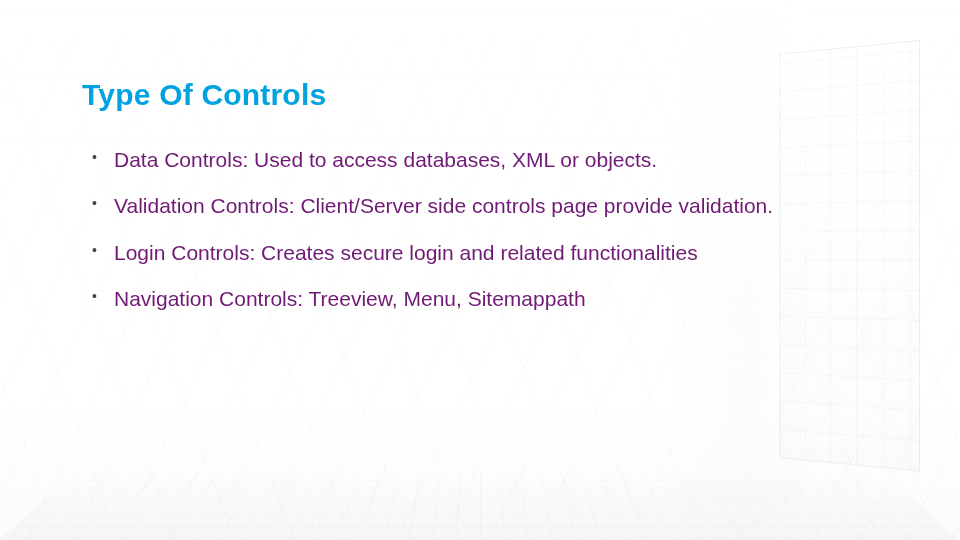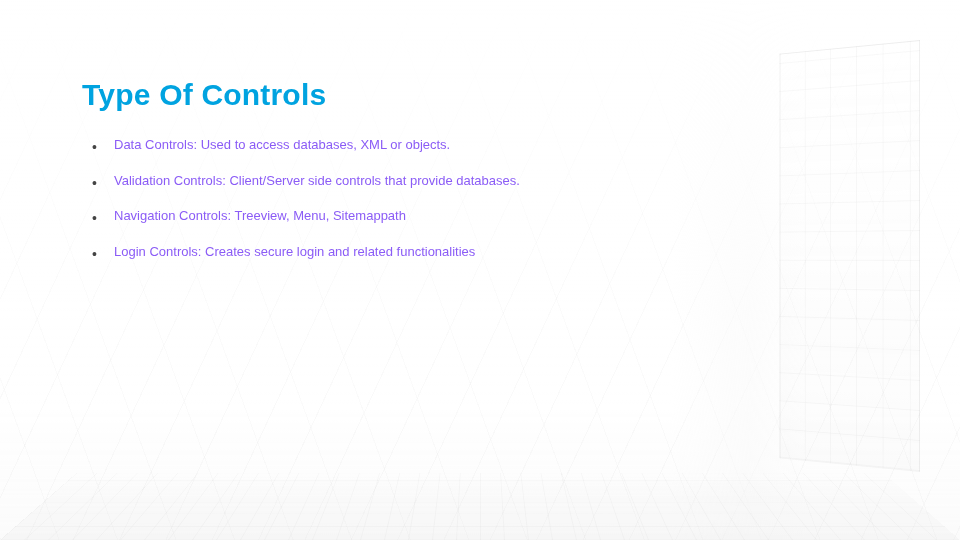--- a/index.html
+++ b/index.html
@@ -60,34 +60,34 @@
     position: absolute;
     inset: 0;
     padding: 78px 110px 0 82px;
     box-sizing: border-box;
   }
 
   .title {
     color: #00A3E0;
     font-size: 30px;
     font-weight: 700;
-    margin-bottom: 24px;
+    margin-bottom: 34px;
     letter-spacing: 0.2px;
   }
 
   ul.bullets {
     list-style: none;
     padding: 0;
     margin: 0;
   }
   ul.bullets > li {
     position: relative;
     padding-left: 32px;
-    color: #8b5cf6;
-    font-size: 13px;
+    color: #701a75;
+    font-size: 21px;
     line-height: 1.35;
     margin-bottom: 18px;
     max-width: 720px;
   }
   ul.bullets > li::before {
     content: "•";
     position: absolute;
     left: 10px;
     top: 0;
     color: #444;
@@ -99,17 +99,17 @@
 <body>
 
 <div class="bg"></div>
 <div class="grid-floor"></div>
 <div class="window-panel"></div>
 
 <div class="slide">
   <div class="title">Type Of Controls</div>
   <ul class="bullets">
     <li>Data Controls: Used to access databases, XML or objects.</li>
-    <li>Validation Controls:  Client/Server side controls that provide databases.</li>
+    <li>Validation Controls:  Client/Server side controls page provide validation.</li>
+    <li>Login Controls: Creates secure login and related functionalities</li>
     <li>Navigation Controls: Treeview, Menu, Sitemappath</li>
-    <li>Login Controls: Creates secure login and related functionalities</li>
   </ul>
 </div>
 
 </body></html>

